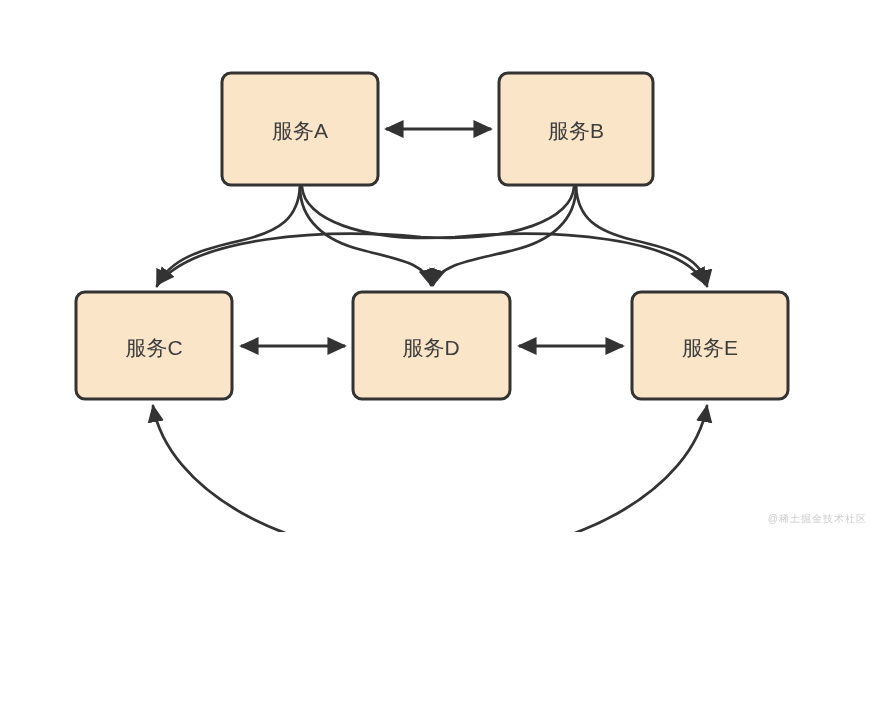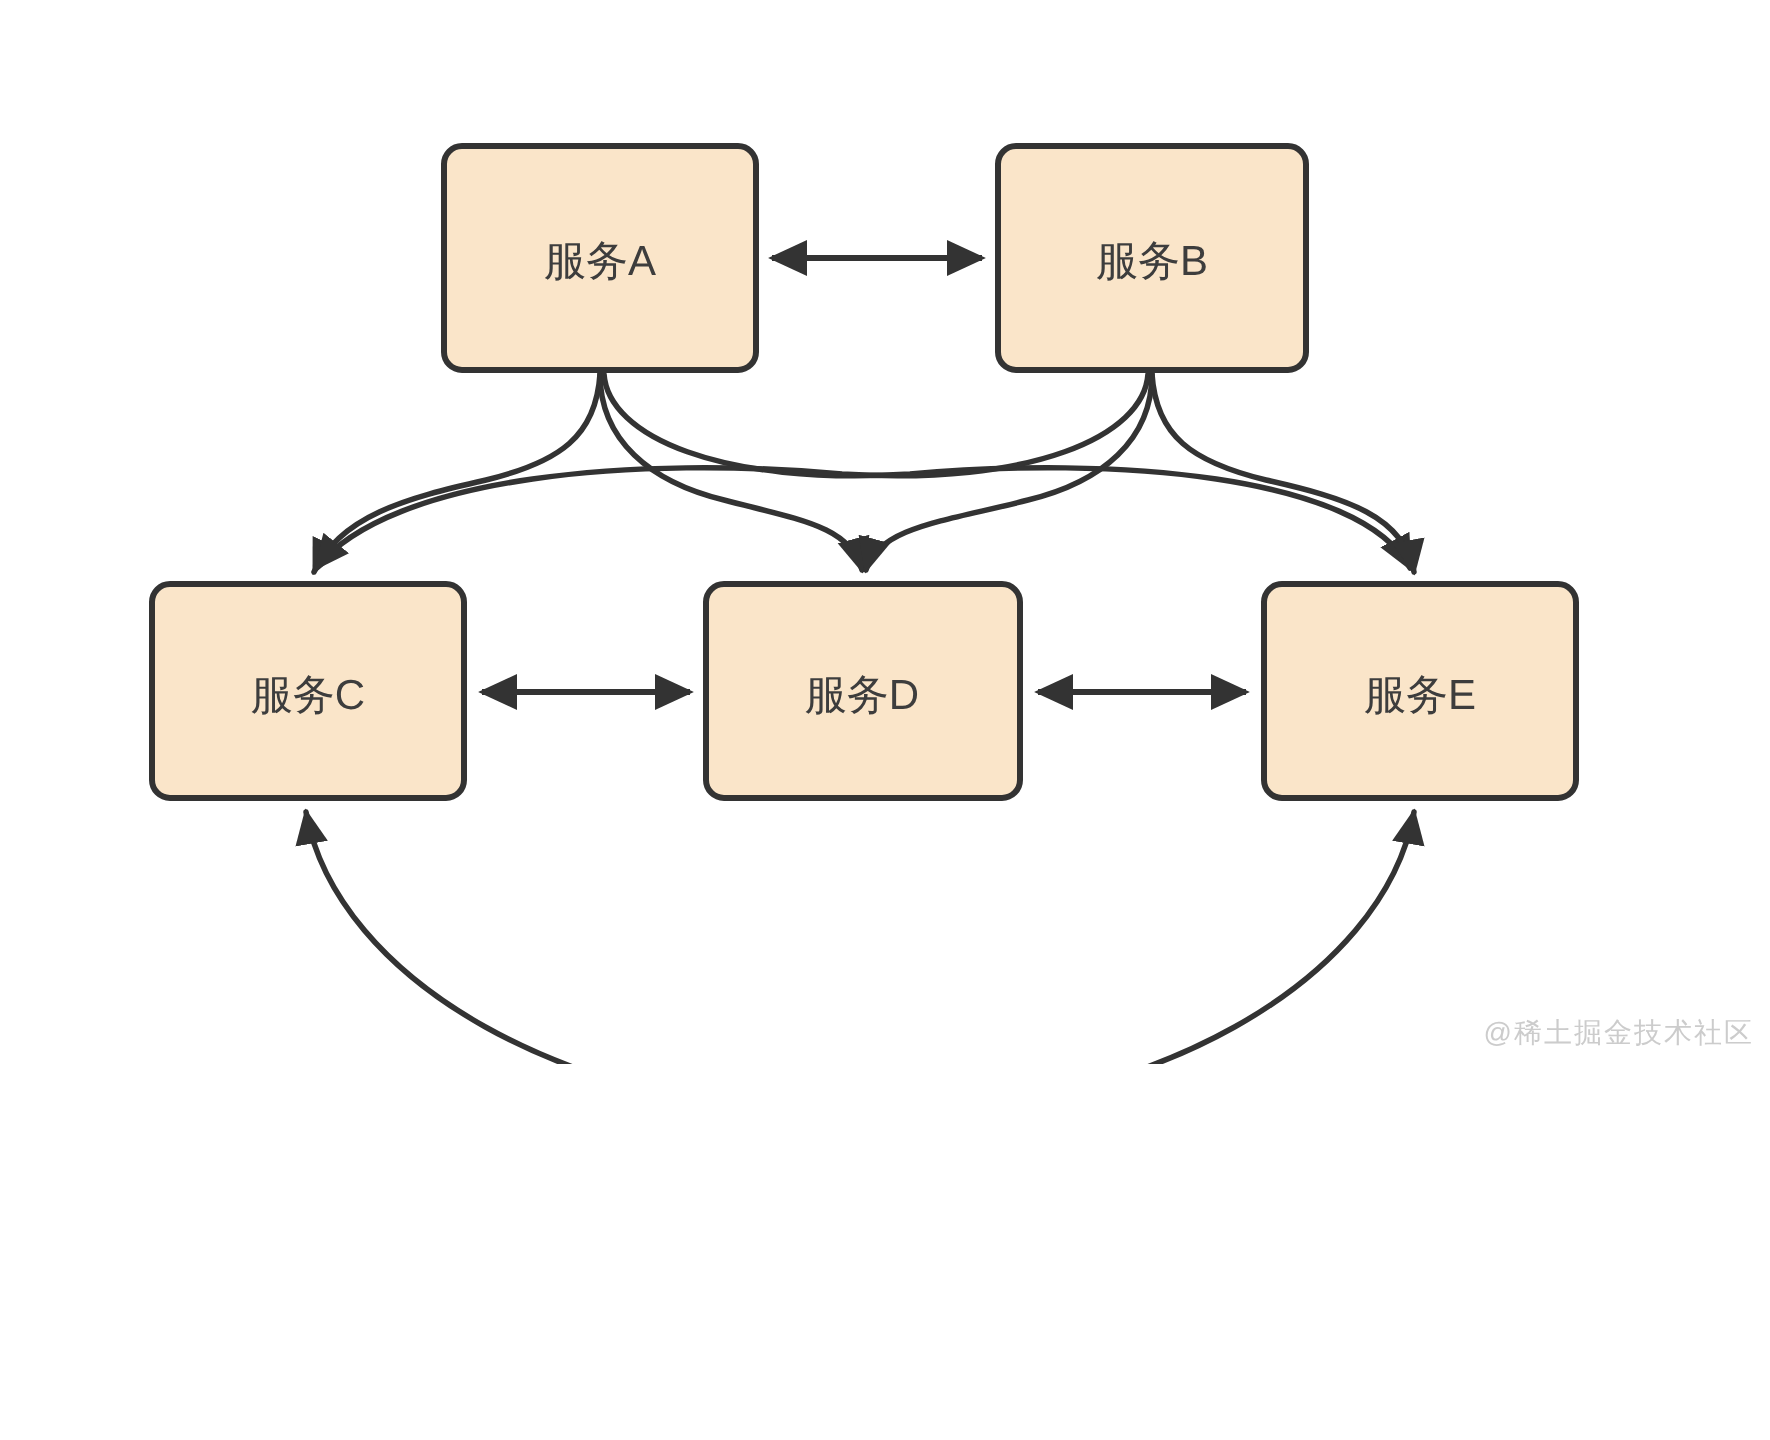--- a/index.html
+++ b/index.html
@@ -41,23 +41,23 @@
     stroke: var(--edge, #333333);
     stroke-width: 2.75;
     fill: none;
     stroke-linecap: round;
   }
   .arrowhead-fill {
     fill: var(--edge, #333333);
   }
   .watermark {
     position: absolute;
-    right: 8px;
+    right: 18px;
     bottom: 6px;
-    font-size: 14px;
+    font-size: 10px;
     color: var(--watermark, #cccccc);
     letter-spacing: 1px;
     user-select: none;
   }
 </style>
 </head>
 <body>
 
 <div class="canvas">
   <svg class="diagram" width="885" height="720" viewBox="0 0 885 720">

